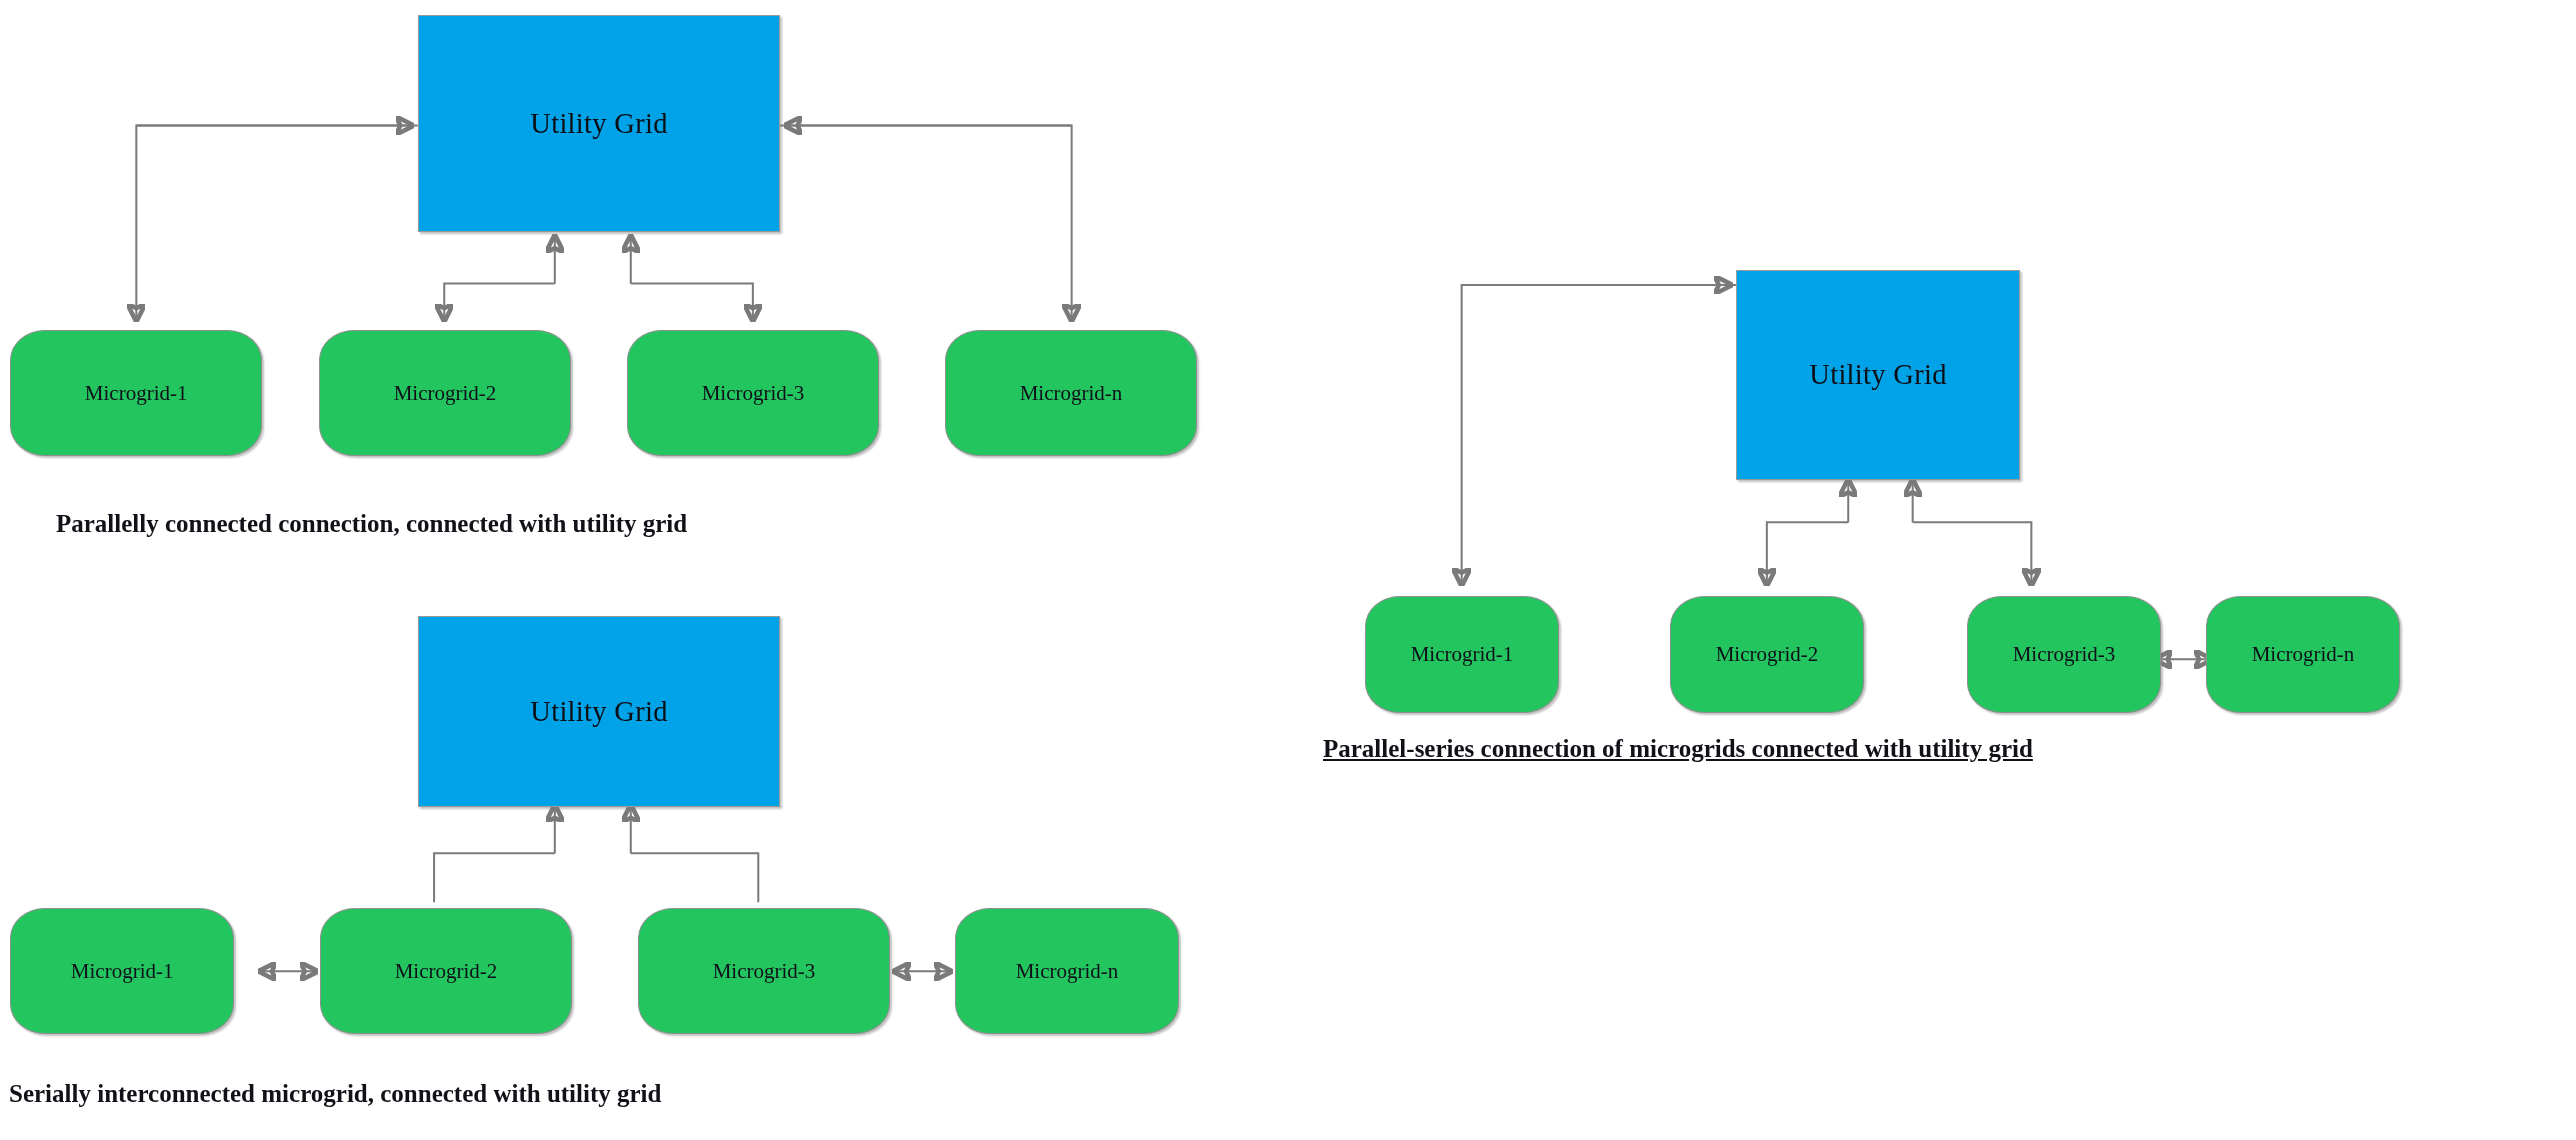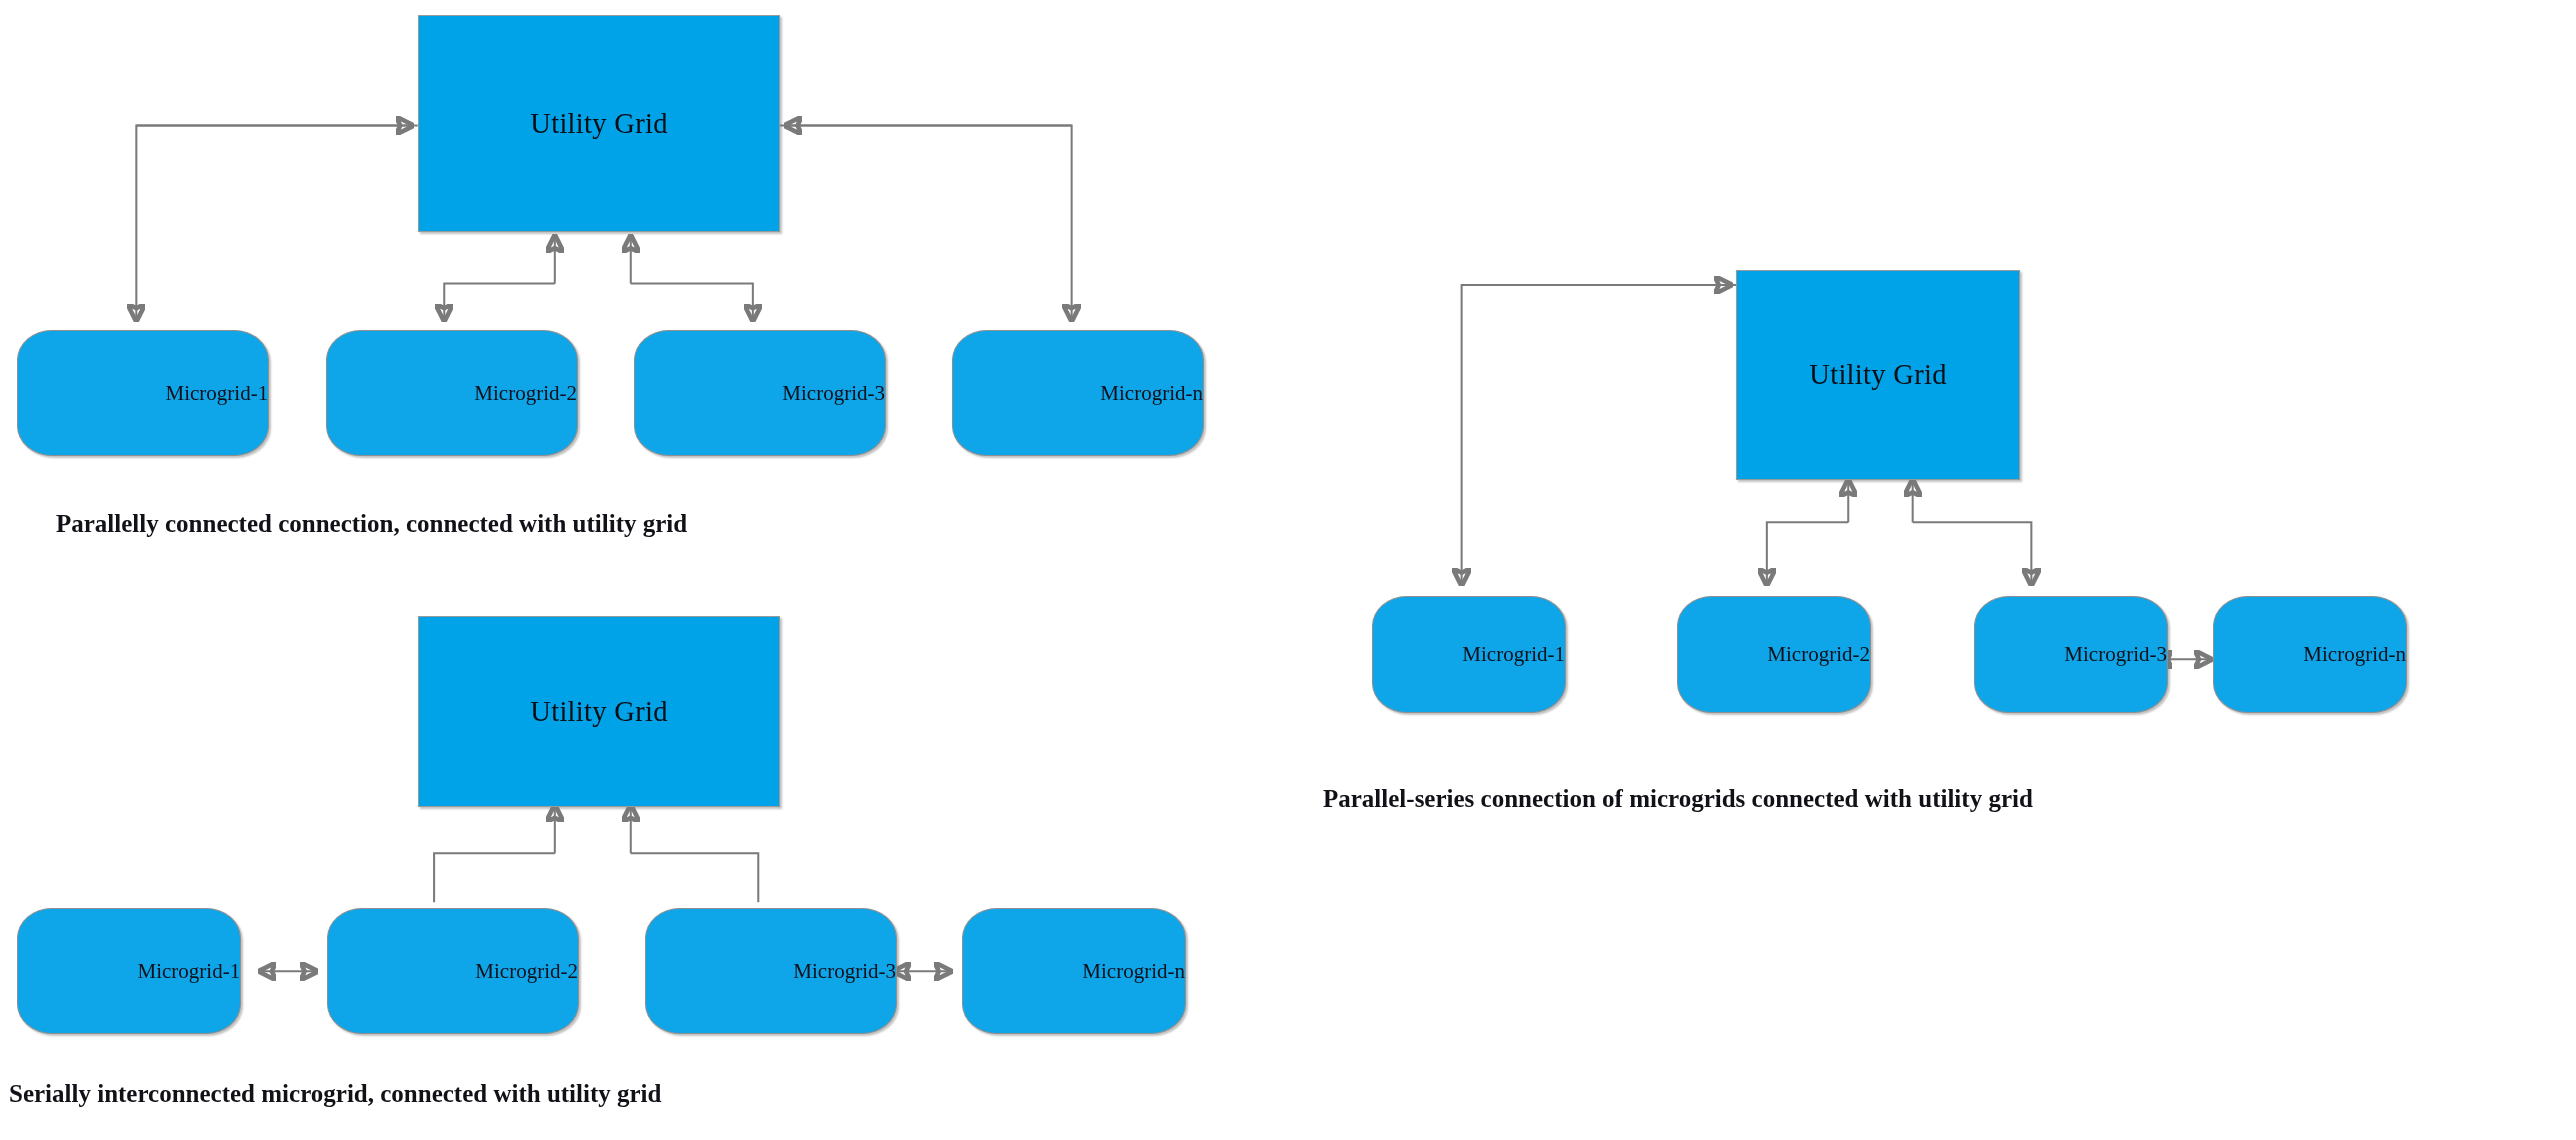--- a/index.html
+++ b/index.html
@@ -39,29 +39,28 @@
     color: #0d0d14;
     font-size: 28.5px;
     font-weight: 400;
     font-family: "Liberation Serif", "DejaVu Serif", serif;
     letter-spacing: 0.3px;
     white-space: nowrap;
   }
   
   .mg-node {
     position: absolute;
-    background: #0ea5e9;
+    background: #22c55e;
     border: 1.4px solid #8f8f8f;
     border-radius: 35px / 30px;
     box-shadow: 2px 2px 2px rgba(120,120,120,0.45);
     display: flex;
     align-items: center;
-    justify-content: flex-end;
+    justify-content: center;
     box-sizing: border-box;
-    margin-left: 7px;
   }
   .mg-node .label {
     color: #10101a;
     font-size: 21px;
     font-family: "Liberation Serif", "DejaVu Serif", serif;
     white-space: nowrap;
   }
   
   .caption {
     position: absolute;
@@ -220,17 +219,17 @@
     </div>
 
     <div class="mg-node" style="left:1967px; top:596px; width:194px; height:117px;">
       <span class="label">Microgrid-3</span>
     </div>
 
     <div class="mg-node" style="left:2206px; top:596px; width:194px; height:117px;">
       <span class="label">Microgrid-n</span>
     </div>
 
-    <div class="caption" style="left:1323px; top:785px;">Parallel-series connection of microgrids connected with utility grid</div>
+    <div class="caption" style="left:1323px; top:735px;text-decoration:underline;">Parallel-series connection of microgrids connected with utility grid</div>
   </div>
 
 </div>
 
 
 </body></html>

